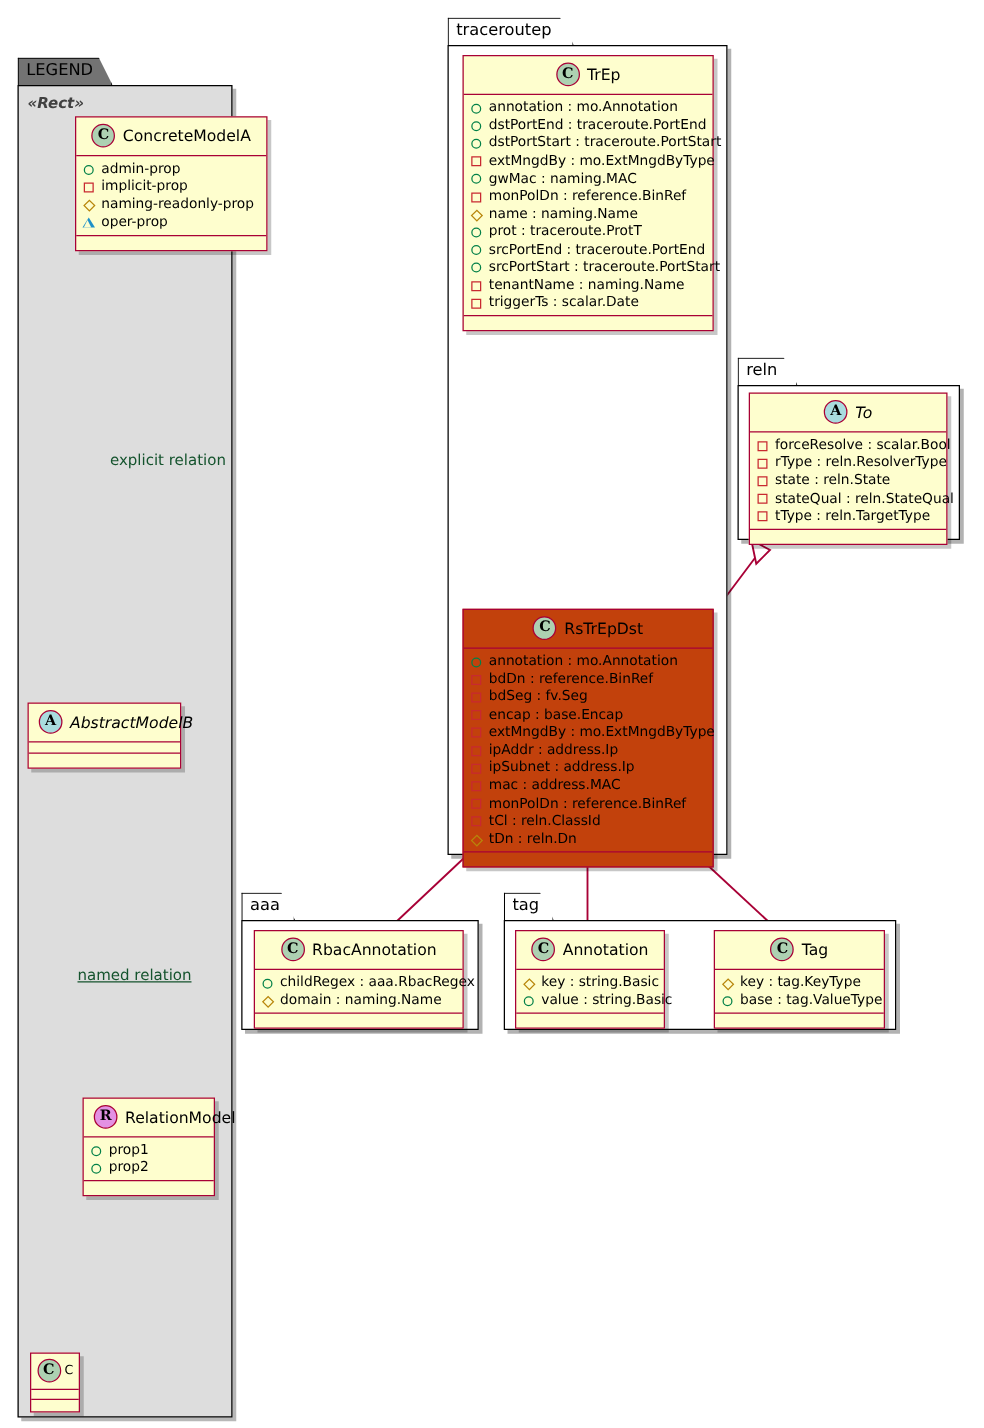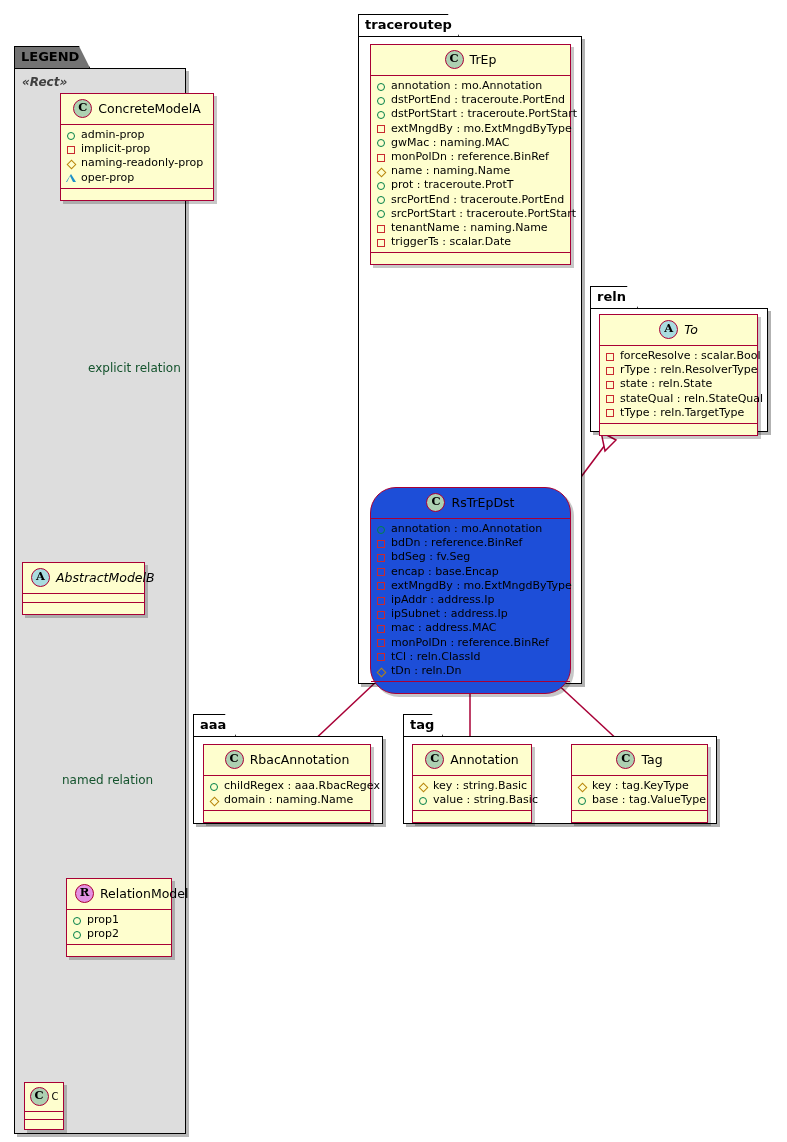--- a/index.html
+++ b/index.html
@@ -41,21 +41,21 @@
     background: #DDDDDD;
     box-shadow: 3px 3px 0 rgba(0,0,0,0.28);
   }
   .pkg-tab {
     position: absolute;
     box-sizing: border-box;
     border: 1.5px solid #000000;
     border-bottom: none;
     background: #ffffff;
     font-size: 13px;
-    font-weight: bold;
+    font-weight: normal;
     color: #000000;
     line-height: 20px;
     padding: 0 16px 0 6px;
     height: 22px;
     white-space: nowrap;
     
     clip-path: polygon(0 0, calc(100% - 11px) 0, 100% 100%, 0 100%);
   }
   .pkg-tab.legend-tab {
     background: #737373;
@@ -64,22 +64,21 @@
 
   
   .cls {
     position: absolute;
     box-sizing: border-box;
     border: 1.3px solid #A80036;
     background: #FEFECE;
     box-shadow: 3px 3px 0 rgba(0,0,0,0.22);
   }
   .cls.highlight {
-    background: #1d4ed8;
-    border-radius: 26px;
+    background: #c2410c;
   }
   .cls-title {
     box-sizing: border-box;
     border-bottom: 1.3px solid #A80036;
     text-align: center;
     padding: 5px 8px 6px 8px;
     font-size: 12.5px;
     color: #000000;
     white-space: nowrap;
   }
@@ -269,21 +268,21 @@
   <div class="edge-label" style="left:88px; top:361px;">explicit relation</div>
 
   <div class="cls" style="left:22px; top:562px; width:123px;">
     <div class="cls-title italic">
       <span class="icon-badge a">A</span><span class="tname">AbstractModelB</span>
     </div>
     <div class="cls-attrs empty"></div>
     <div class="cls-methods"></div>
   </div>
 
-  <div class="edge-label" style="left:62px; top:773px;">named relation</div>
+  <div class="edge-label" style="left:62px; top:773px;text-decoration:underline;">named relation</div>
 
   <div class="cls" style="left:66px; top:878px; width:106px;">
     <div class="cls-title">
       <span class="icon-badge r">R</span><span class="tname">RelationModel</span>
     </div>
     <div class="cls-attrs">
       <div class="attr">
           <span class="mk circle"></span>
           <span>prop1</span>
         </div>

